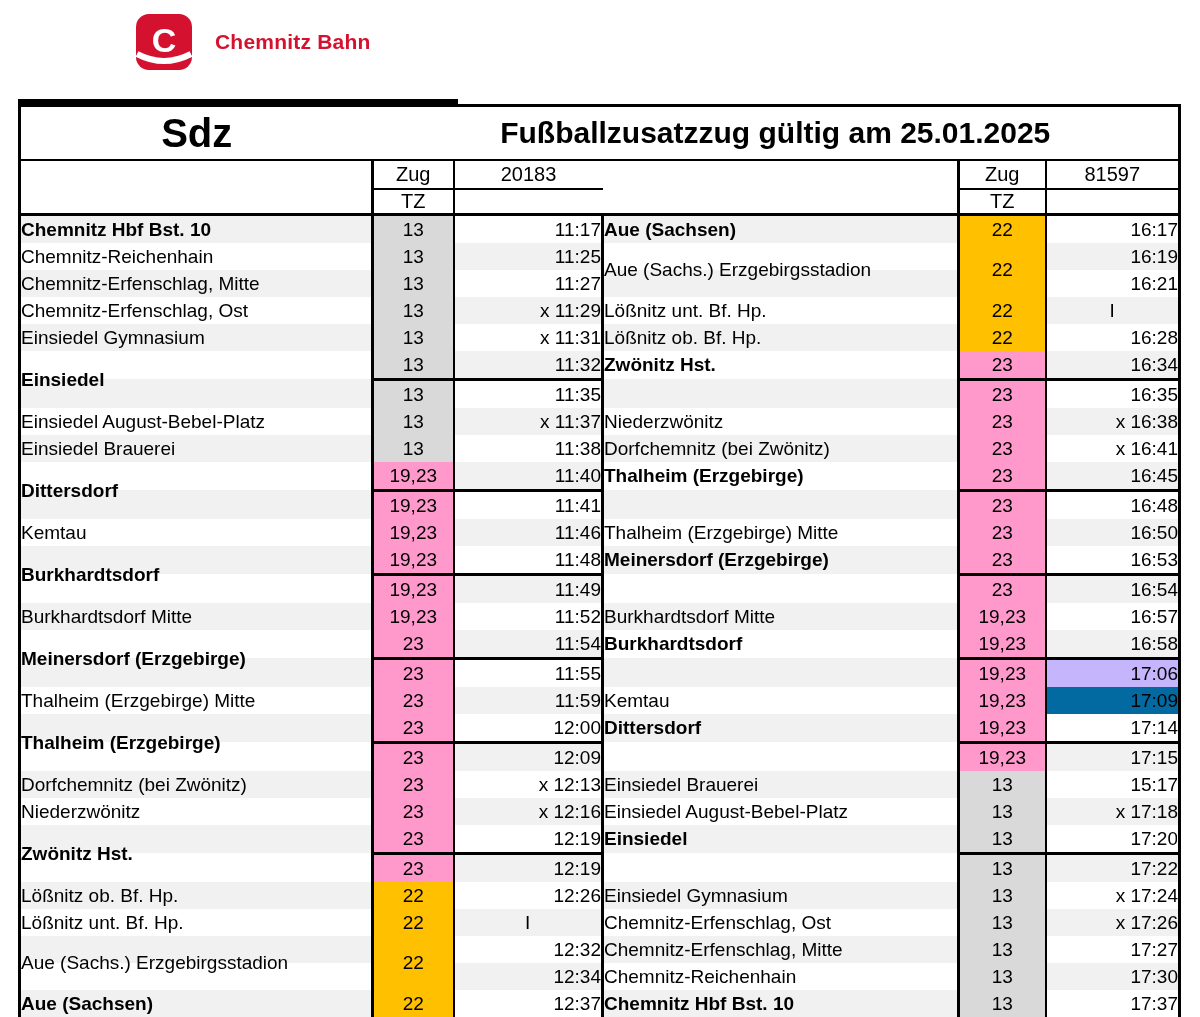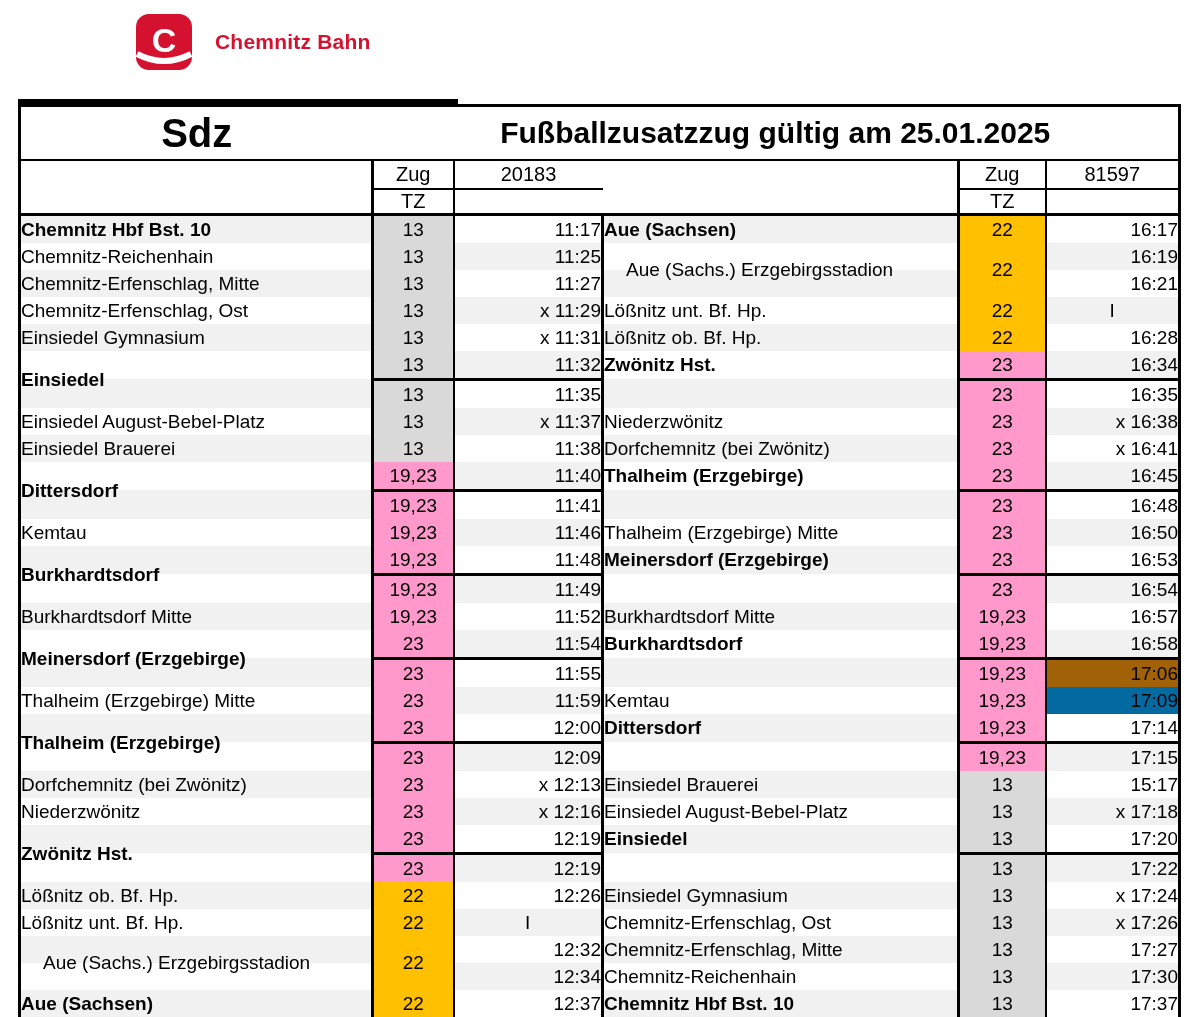--- a/index.html
+++ b/index.html
@@ -25,21 +25,21 @@
   .h1 td{height:27px;font-size:20px;background:#fff;}
   .h2 td{height:22px;font-size:20px;background:#fff;border-bottom:3px solid #000;}
   .zug-h{border-left:3px solid #000;border-right:2px solid #000;text-align:center;}
   .tn-h{text-align:center;}
   .h1 .zug-h,.h1 .tn-h{border-bottom:2px solid #000;}
   .h1 td:nth-child(4),.h2 td:nth-child(4){border-right:3px solid #000;}
 
   tbody td{height:27px;font-size:19px;line-height:26px;}
   .c-st{border-right:3px solid #000;padding-left:6px;text-align:left;}
   .c-st.b{font-weight:bold;}
-  .c-st.ind{padding-left:22px;}
+  .c-st.ind{}
   .c-st.vtop{vertical-align:top;line-height:27px;}
   .c-tz{border-right:2px solid #000;text-align:center;}
   .c-tm{border-right:3px solid #000;text-align:right;padding-right:22px;}
   .c-tm.ctr{text-align:center;padding-right:0;}
   .sep{border-top:3px solid #000;}
 </style>
 </head>
 <body>
 
 <div class="page">
@@ -204,21 +204,21 @@
           <td class="c-tz" style="background: rgb(255, 153, 204);">23</td>
           <td class="c-tm" style="background: rgb(241, 241, 241);">11:54</td>
           <td class="c-st b vtop" rowspan="2" style="background: linear-gradient(rgb(255, 255, 255) 0px, rgb(255, 255, 255) 50%, rgb(241, 241, 241) 50%, rgb(241, 241, 241) 100%);">Burkhardtsdorf</td>
           <td class="c-tz" style="background: rgb(255, 153, 204);">19,23</td>
           <td class="c-tm" style="background: rgb(241, 241, 241);">16:58</td>
         </tr>
         <tr>
           <td class="c-tz sep" style="background: rgb(255, 153, 204);">23</td>
           <td class="c-tm sep" style="background: rgb(255, 255, 255);">11:55</td>
           <td class="c-tz sep" style="background: rgb(255, 153, 204);">19,23</td>
-          <td class="c-tm sep" style="background: #a16207;">17:06</td>
+          <td class="c-tm sep" style="background: #c4b5fd;">17:06</td>
         </tr>
         <tr>
           <td class="c-st" style="background: rgb(255, 255, 255);">Thalheim (Erzgebirge) Mitte</td>
           <td class="c-tz" style="background: rgb(255, 153, 204);">23</td>
           <td class="c-tm" style="background: rgb(241, 241, 241);">11:59</td>
           <td class="c-st" style="background: rgb(255, 255, 255);">Kemtau</td>
           <td class="c-tz" style="background: rgb(255, 153, 204);">19,23</td>
           <td class="c-tm" style="background: #0369a1;">17:09</td>
         </tr>
         <tr>

